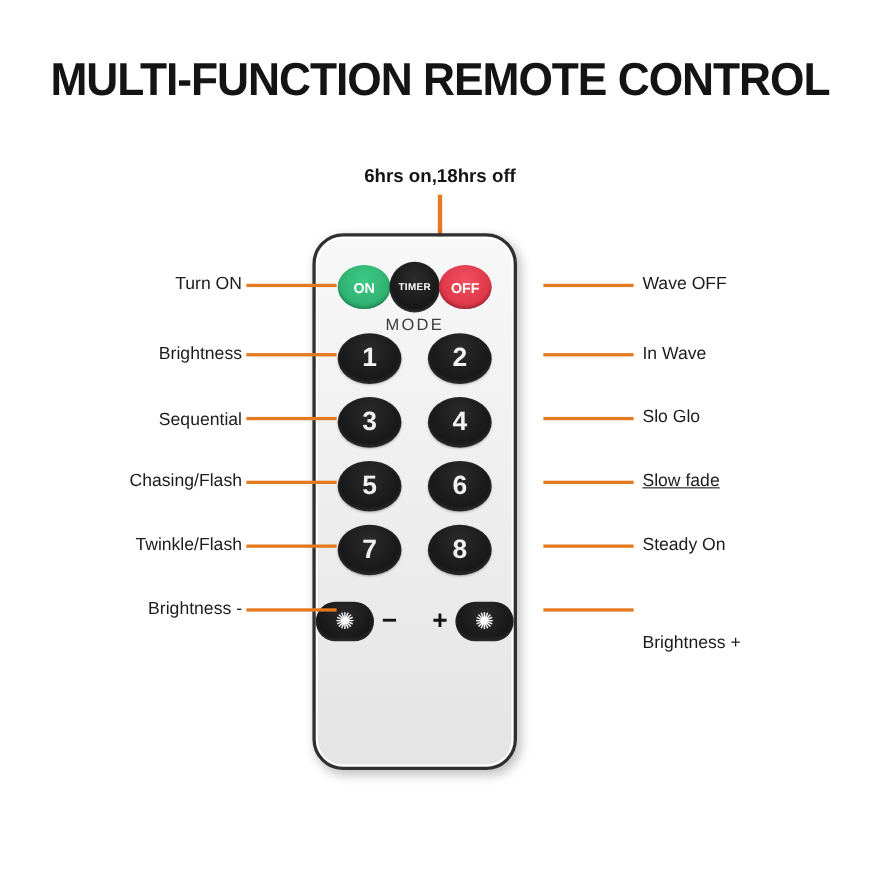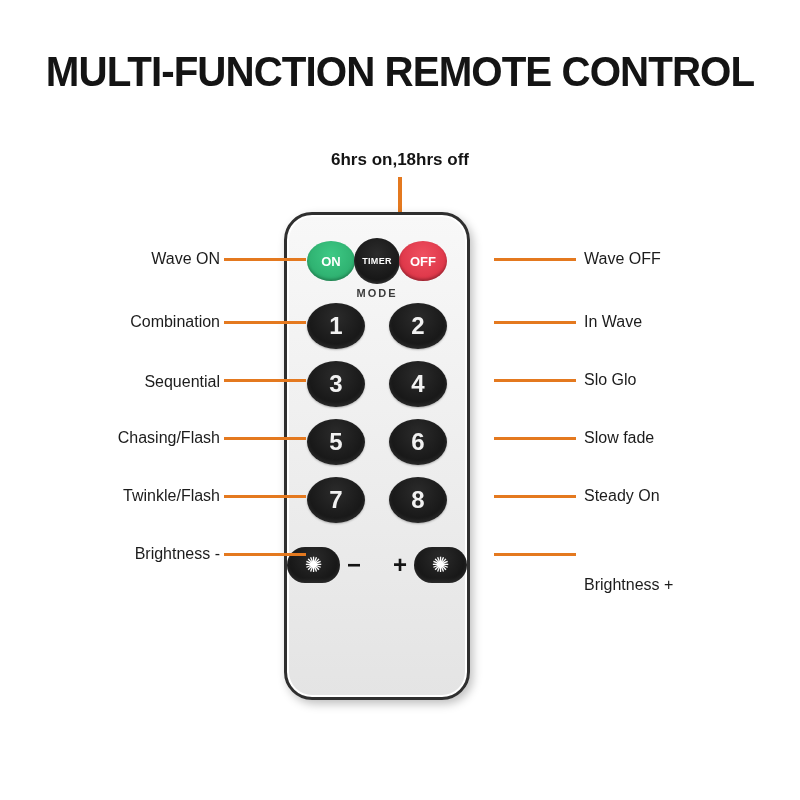--- a/index.html
+++ b/index.html
@@ -48,21 +48,21 @@
     background:radial-gradient(circle at 50% 35%,#2c2c2c,#0d0d0d);
     font-size:9px;letter-spacing:.3px;box-shadow:inset 0 -2px 3px rgba(255,255,255,.12);
   }
   .btn-off{
     right:20px;top:26px;width:48px;height:40px;border-radius:50%;
     background:radial-gradient(circle at 50% 35%,#ef5060,#d62b3e);
     font-size:13px;box-shadow:inset 0 -2px 3px rgba(0,0,0,.3);
   }
   .mode-label{
     position:absolute;top:72px;left:0;width:100%;text-align:center;
-    font-size:11px;font-weight:bold;letter-spacing:2px;color:#3c3c3c;
+    font-size:15px;font-weight:normal;letter-spacing:2px;color:#3c3c3c;
   }
   .numbtn{
     position:absolute;width:58px;height:46px;border-radius:50%;
     background:radial-gradient(circle at 50% 32%,#2b2b2b,#0e0e0e);
     color:#f2f2f2;font-size:24px;font-weight:bold;
     display:flex;align-items:center;justify-content:center;
     box-shadow:inset 0 -2px 4px rgba(255,255,255,.10), 0 1px 2px rgba(0,0,0,.25);
   }
   .col-l{left:20px;} .col-r{right:20px;}
   .row-1{top:88px;} .row-2{top:146px;} .row-3{top:204px;} .row-4{top:262px;}
@@ -126,24 +126,24 @@
       <span>✺</span>
     </div>
     <span class="dim-sign sign-minus">−</span>
     <span class="dim-sign sign-plus">+</span>
     <div class="dim-pill">
       <span>✺</span>
     </div>
   </div>
 </div>
 
-<div class="abs c-label c-left" style="top:249px;">Wave ON</div>
+<div class="abs c-label c-left" style="top:249px;">Turn ON</div>
 <div class="abs c-line l-left" style="top:258px;"></div>
 
-<div class="abs c-label c-left" style="top:312px;">Combination</div>
+<div class="abs c-label c-left" style="top:312px;">Brightness</div>
 <div class="abs c-line l-left" style="top:321px;"></div>
 
 <div class="abs c-label c-left" style="top:372px;">Sequential</div>
 <div class="abs c-line l-left" style="top:379px;"></div>
 
 <div class="abs c-label c-left" style="top:428px;">Chasing/Flash</div>
 <div class="abs c-line l-left" style="top:437px;"></div>
 
 <div class="abs c-label c-left" style="top:486px;">Twinkle/Flash</div>
 <div class="abs c-line l-left" style="top:495px;"></div>
@@ -153,20 +153,20 @@
 
 <div class="abs c-label c-right" style="top:249px;">Wave OFF</div>
 <div class="abs c-line l-right" style="top:258px;"></div>
 
 <div class="abs c-label c-right" style="top:312px;">In Wave</div>
 <div class="abs c-line l-right" style="top:321px;"></div>
 
 <div class="abs c-label c-right" style="top:370px;">Slo Glo</div>
 <div class="abs c-line l-right" style="top:379px;"></div>
 
-<div class="abs c-label c-right" style="top:428px;">Slow fade</div>
+<div class="abs c-label c-right" style="top:428px;text-decoration:underline;">Slow fade</div>
 <div class="abs c-line l-right" style="top:437px;"></div>
 
 <div class="abs c-label c-right" style="top:486px;">Steady On</div>
 <div class="abs c-line l-right" style="top:495px;"></div>
 
 <div class="abs c-label c-right" style="top:575px;">Brightness +</div>
 <div class="abs c-line l-right" style="top:553px;"></div>
 
 </body></html>

